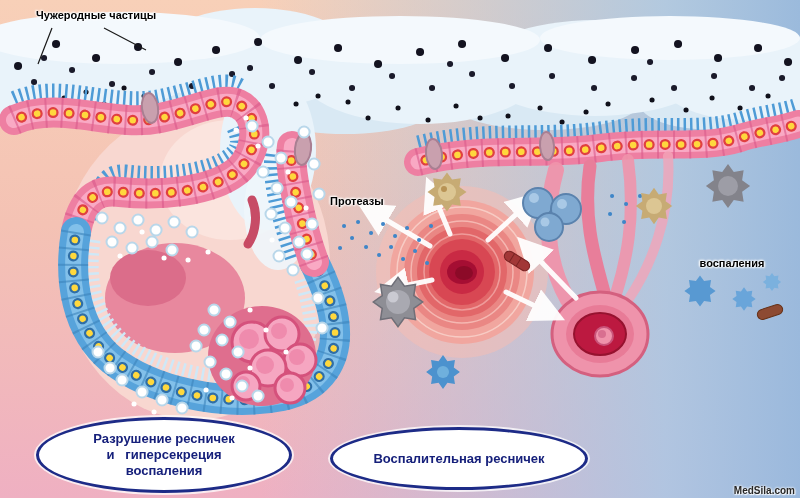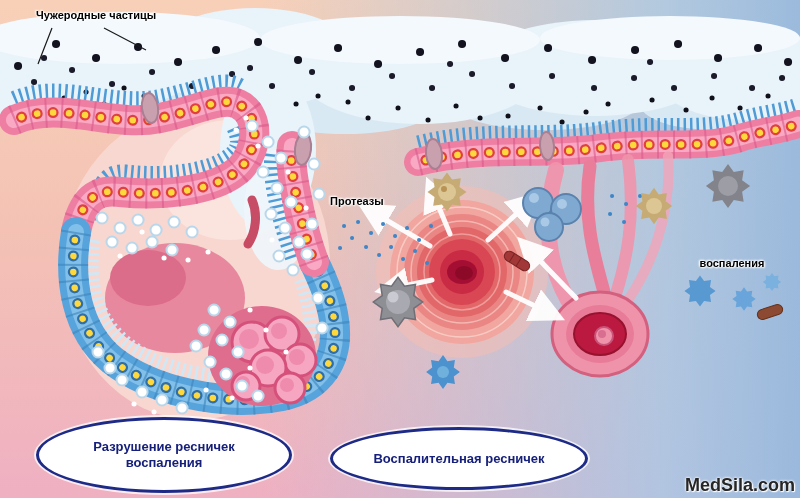--- a/index.html
+++ b/index.html
@@ -16,21 +16,21 @@
   }
   .lbl-center{text-align:center;}
   .callout{
     position:absolute;background:#fff;border:3px solid #1d2b87;border-radius:50%;
     display:flex;flex-direction:column;align-items:center;justify-content:center;
     color:#16207b;font-weight:bold;font-size:13px;line-height:16px;text-align:center;
     box-shadow:0 0 0 2px rgba(255,255,255,.75);
   }
   .callout div{white-space:pre-wrap;}
   .watermark{
-    position:absolute;right:5px;bottom:2px;font-weight:bold;font-size:18px;color:#262626;
+    position:absolute;right:5px;bottom:2px;font-weight:bold;font-size:10px;color:#262626;
     text-shadow:0 0 2px #fff,0 0 3px #fff,1px 1px 1px #fff;
   }
 </style>
 </head>
 <body>
 
 <div class="stage">
 
 <svg width="800" height="498" viewBox="0 0 800 498">
   <defs>
@@ -256,20 +256,21 @@
 <div class="lbl" style="left:36px;top:8px;">Чужеродные частицы</div>
 
 <div class="lbl" style="left:330px;top:194px;">Протеазы</div>
 
 <div class="lbl lbl-center" style="left:676px;top:226px;width:112px;">
   <div>воспаления</div>
 </div>
 
 <div class="callout" style="left:36px;top:417px;width:250px;height:70px;">
   <div>Разрушение ресничек</div>
+  <div>и   гиперсекреция</div>
   <div>воспаления</div>
 </div>
 
 <div class="callout" style="left:330px;top:427px;width:252px;height:57px;">
   <div>Воспалительная ресничек</div>
 </div>
 
 <div class="watermark">MedSila.com</div>
 
 </div>

